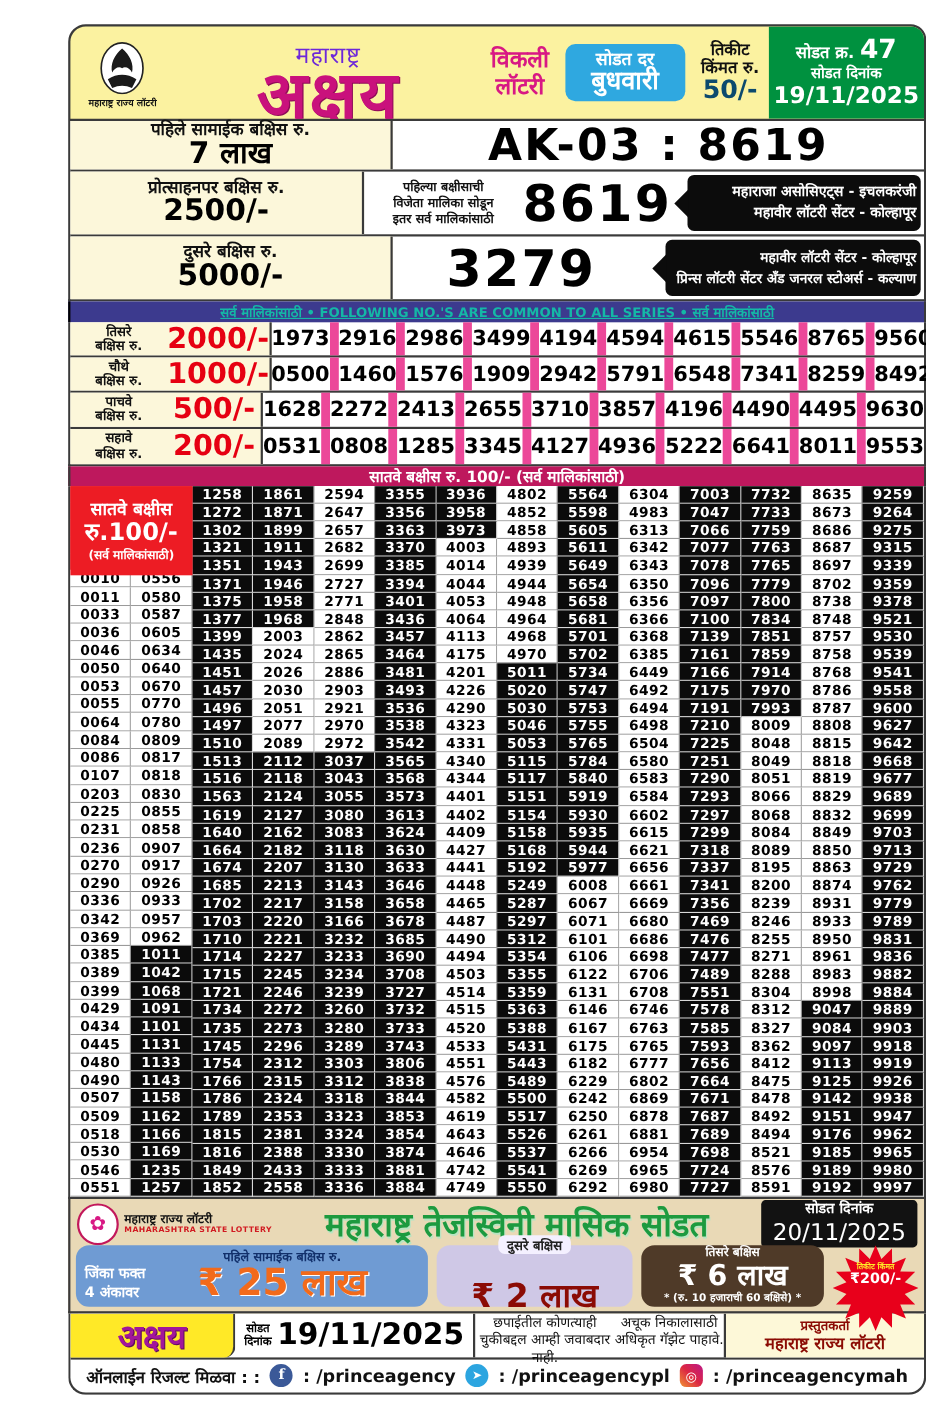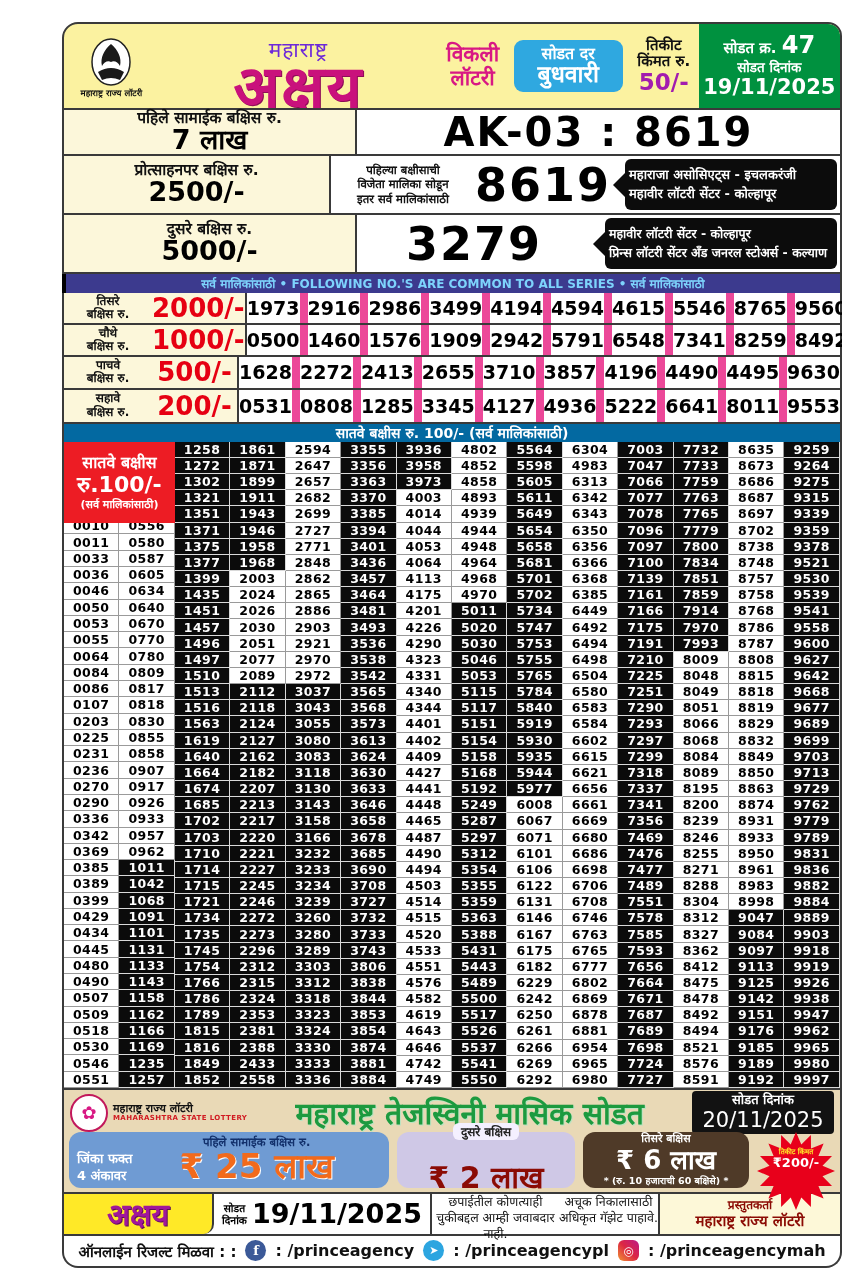--- a/index.html
+++ b/index.html
@@ -19,21 +19,21 @@
   .logo-caption { font-size: 8.5px; font-weight: bold; color: #111; margin-top: 1px; white-space: nowrap; }
   .brand { width: 288px; text-align: center; line-height: 1; }
   .brand-top { color: #6d28d9; font-size: 21px; font-weight: normal; letter-spacing: 1px; margin-top: 24px; }
   .brand-main { color: #c9117c; font-size: 60px; font-weight: bold; letter-spacing: 2px; margin-top: -4px; text-shadow: 1px 1px 0 #8d0c57; }
   .weekly { width: 72px; text-align: center; color: #d81884; font-size: 21px; font-weight: bold; line-height: 1.15; }
   .drawday { background: #2fa8e0; border-radius: 9px; color: #fff; text-align: center; padding: 5px 24px; margin: 0 6px; line-height: 1.1; }
   .drawday-l1 { font-size: 16px; font-weight: bold; }
   .drawday-l2 { font-size: 23px; font-weight: bold; }
   .ticket { width: 72px; text-align: center; line-height: 1.05; }
   .ticket-l1, .ticket-l2 { font-size: 15px; font-weight: bold; color: #111; }
-  .ticket-price { font-size: 23px; font-weight: bold; color: #a21caf; }
+  .ticket-price { font-size: 23px; font-weight: bold; color: #0c4a6e; }
   .drawno { margin-left: auto; width: 146px; height: 100%; background: #00913f; color: #fff; text-align: center;
             display: flex; flex-direction: column; justify-content: center; line-height: 1.15; border-radius: 0 10px 0 0; }
   .drawno-l1 { font-size: 15px; font-weight: bold; }
   .drawno-l1 .big { font-size: 24px; }
   .drawno-l2 { font-size: 13.5px; font-weight: bold; }
   .drawno-l3 { font-size: 21px; font-weight: bold; }
 
   
   .prizeblock { border: 2px solid #3a3a3a; border-top: none; background: #fff; }
   .prow { display: flex; align-items: stretch; border-bottom: 2px solid #3a3a3a; }
@@ -44,43 +44,43 @@
   .plabel .a { font-size: 27px; font-weight: bold; color: #000000; }
   .row1 { height: 46px; }
   .row1 .presult { flex: 1; display: flex; align-items: center; justify-content: center;
                    font-size: 40px; font-weight: bold; color: #000; letter-spacing: 2px; }
   .row2 { height: 59px; }
   .row3 { height: 57px; }
   .pnote { width: 158px; display: flex; flex-direction: column; justify-content: center; text-align: center;
            font-size: 11.5px; font-weight: bold; color: #111; line-height: 1.25; }
   .pnum { flex: 1; display: flex; align-items: center; justify-content: center; font-size: 46px; font-weight: bold; color: #000; letter-spacing: 2px; }
   .pagents { width: 232px; background: #0c0c0c; color: #fff; margin: 3px 3px 3px 14px; border-radius: 6px;
-             display: flex; flex-direction: column; justify-content: center; text-align: left; position: relative; padding: 2px 4px; }
+             display: flex; flex-direction: column; justify-content: center; text-align: right; position: relative; padding: 2px 4px; }
   .pagents::before { content: ""; position: absolute; left: -12px; top: 50%; transform: translateY(-50%);
                      border-top: 13px solid transparent; border-bottom: 13px solid transparent; border-right: 13px solid #0c0c0c; }
   .agent-line { font-size: 13px; font-weight: bold; line-height: 1.45; white-space: nowrap; }
   .row3 .agent-line { font-size: 12.5px; }
 
   
-  .series-banner { height: 19px; background: #3c3a8e; border-left: 4px solid #000000; border-right: 2px solid #3a3a3a;
-                   color: #7dd3fc; font-size: 12px; font-weight: bold; display: flex; align-items: center; justify-content: center; }
+  .series-banner { height: 19px; background: #3c3a8e; border-left: 2px solid #000000; border-right: 2px solid #3a3a3a;
+                   color: #14b8a6; font-size: 12px; font-weight: bold; display: flex; align-items: center; justify-content: center; text-decoration: underline; }
 
   
   .prize-table { border: 2px solid #3a3a3a; border-top: none; }
   .ptr { display: flex; height: 32.2px; border-bottom: 2px solid #3a3a3a; }
   .ptr:last-child { border-bottom: none; }
   .ptr-label { width: 293px; background: #fcf7da; border-right: 2px solid #3a3a3a; display: flex; align-items: center; }
   .ptr-name { width: 88px; text-align: center; font-size: 12px; font-weight: bold; color: #111; line-height: 1.1; }
   .ptr-amt { flex: 1; text-align: center; font-size: 26px; font-weight: bold; color: #e60012; }
   .ptr-cell { flex: 1; border-right: 8px solid #ec4899; display: flex; align-items: center; justify-content: center;
               font-size: 19px; font-weight: bold; color: #000; }
   .ptr-cell:last-child { border-right: none; }
 
   
-  .seventh-banner { height: 18px; background: #0369a1; border-left: 2px solid #3a3a3a; border-right: 2px solid #3a3a3a;
+  .seventh-banner { height: 18px; background: #be185d; border-left: 2px solid #3a3a3a; border-right: 2px solid #3a3a3a;
                     color: #fff; font-size: 14px; font-weight: bold; display: flex; align-items: center; justify-content: center; }
   .grid { position: relative; display: flex; height: 648px; border: 2px solid #3a3a3a; border-top: none; background: #fff; }
   .gcol { flex: 1; display: flex; flex-direction: column; }
   .gcell { flex: 1; display: flex; align-items: center; justify-content: center;
            font-size: 12.5px; font-weight: bold; color: #000; background: #fff;
            border-right: 1px solid #9a9a9a; border-bottom: 1px solid #9a9a9a; letter-spacing: 0.4px; }
   .gcell.inv { background: #0b0b0b; color: #fff; border-right-color: #d9d9d9; border-bottom-color: #d9d9d9; }
   .gcell.spacer { border: none; background: #ed1c24; }
   .grid-label { position: absolute; left: 0; top: 0; width: 14.2857%; height: 12.5%; width: calc(100% * 2 / 14);
                 background: #ed1c24; color: #fff; z-index: 2; display: flex; flex-direction: column;

